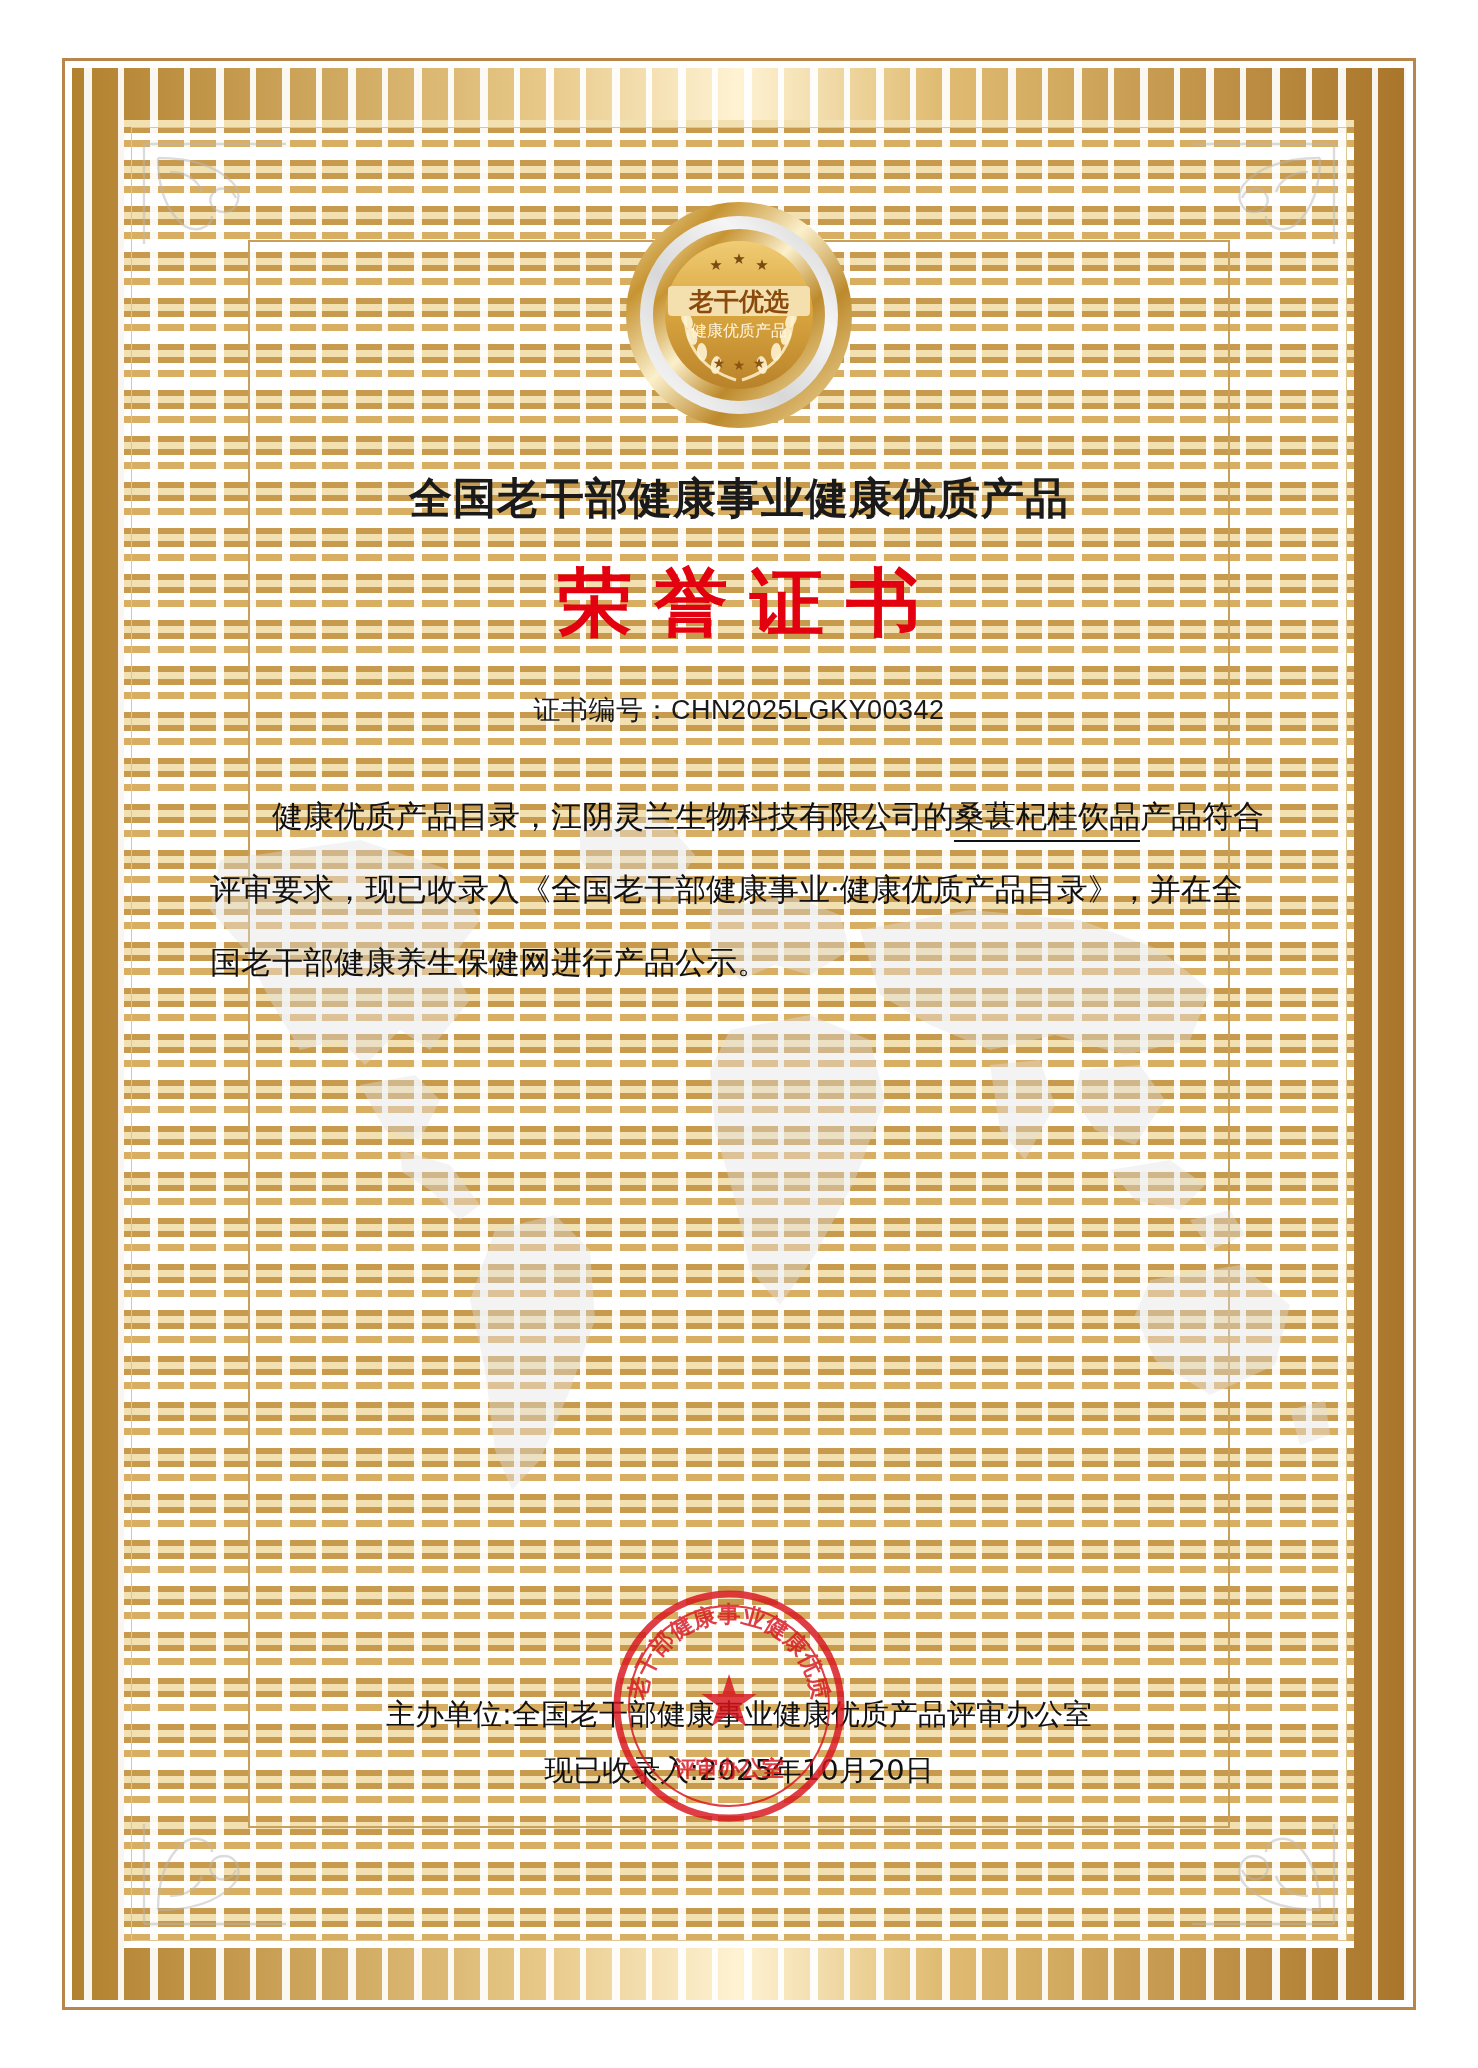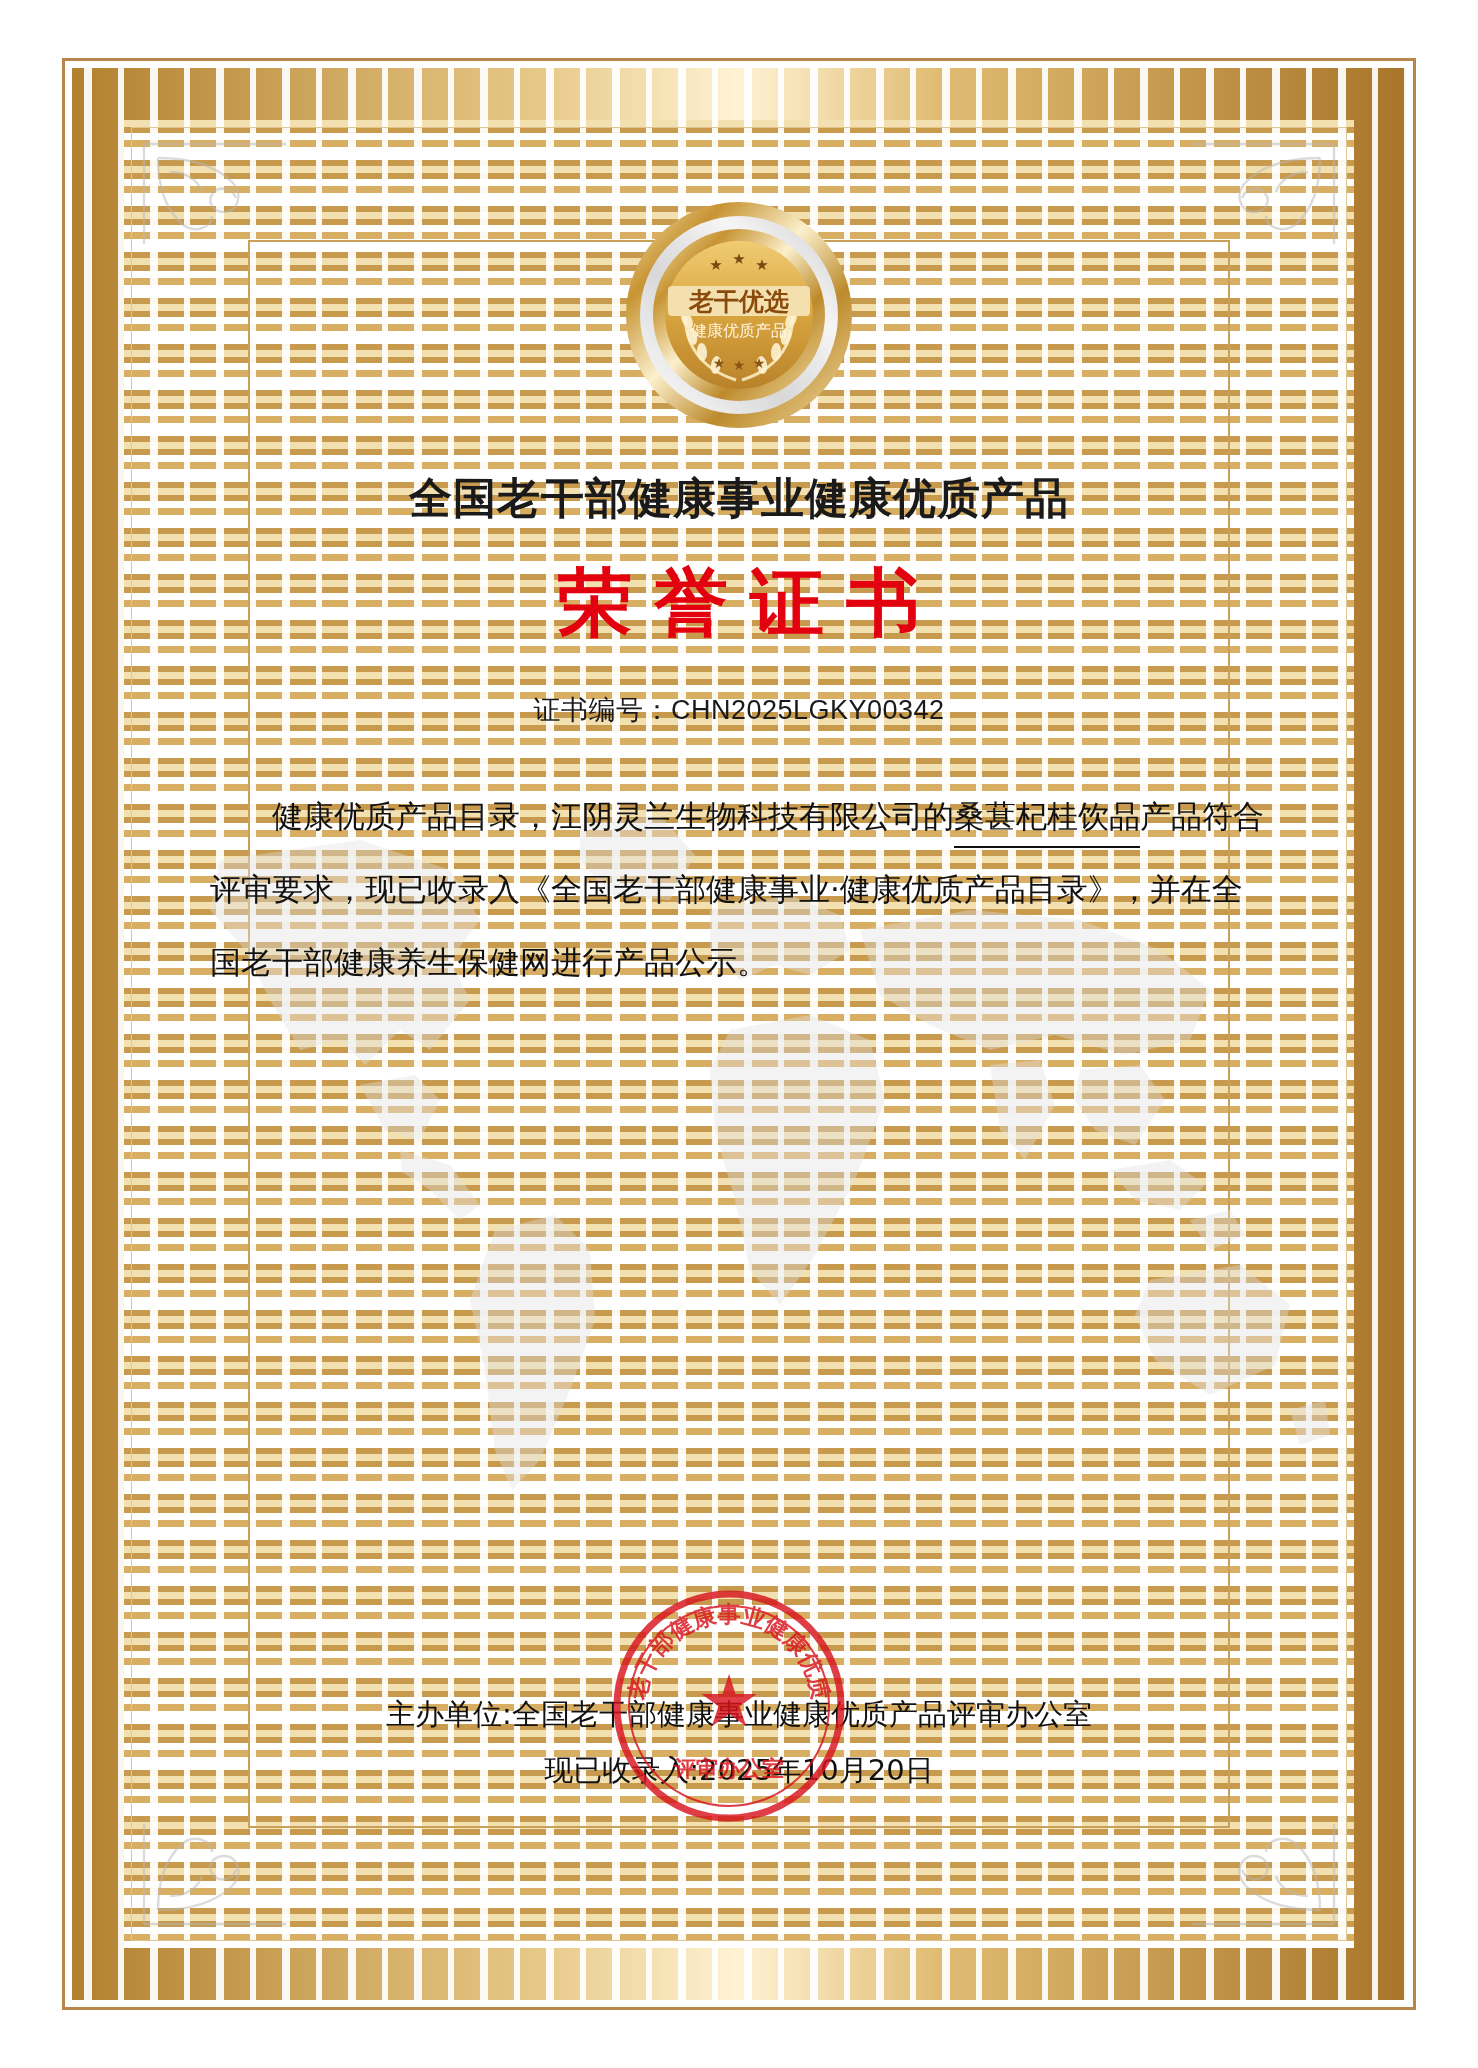--- a/index.html
+++ b/index.html
@@ -172,21 +172,21 @@
     text-align: left;
     font-family: "DejaVu Sans", "Liberation Sans", sans-serif;
     font-size: 31px;
     line-height: 73px;
     color: #111;
   }
   .body-text p { margin: 0; }
   .body-text p.indent { text-indent: 62px; }
   .product-name {
     border-bottom: 2px solid #111;
-    padding-bottom: 12px;
+    padding-bottom: 6px;
   }
 
   
   .footer {
     position: absolute;
     left: 0;
     right: 0;
     bottom: 120px;
     text-align: center;
     font-family: "DejaVu Sans", "Liberation Sans", sans-serif;

